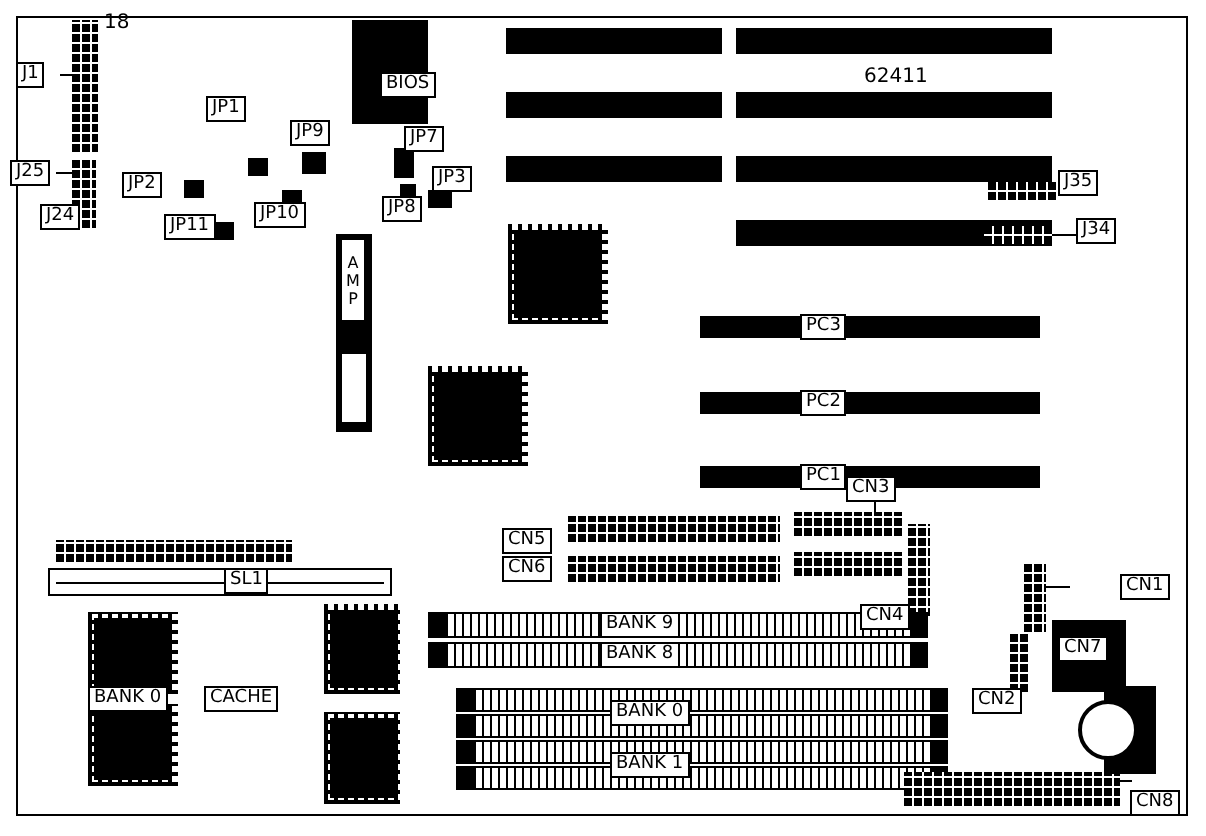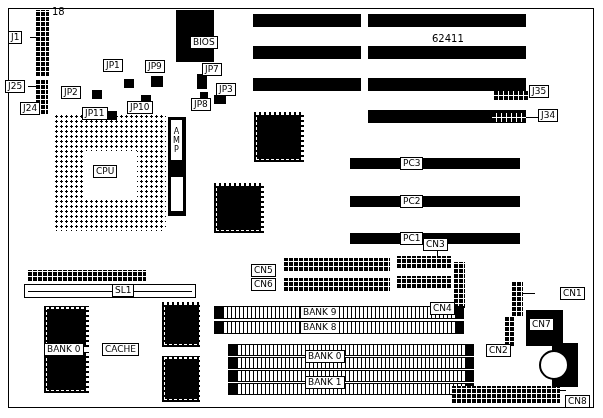--- a/index.html
+++ b/index.html
@@ -54,21 +54,21 @@
 
   <div class="abs chip" style="left:124px;top:79px;width:10px;height:9px"></div>
   <div class="abs chip" style="left:151px;top:76px;width:12px;height:11px"></div>
   <div class="abs chip" style="left:197px;top:74px;width:10px;height:15px"></div>
   <div class="abs chip" style="left:92px;top:90px;width:10px;height:9px"></div>
   <div class="abs chip" style="left:214px;top:95px;width:12px;height:9px"></div>
   <div class="abs chip" style="left:200px;top:92px;width:8px;height:11px"></div>
   <div class="abs chip" style="left:141px;top:95px;width:10px;height:9px"></div>
   <div class="abs chip" style="left:107px;top:111px;width:10px;height:9px"></div>
 
-  <div class="lbl" style="left:103px;top:59px">JP1</div>
+  <div class="lbl" style="left:103px;top:48px">JP1</div>
   <div class="lbl" style="left:145px;top:60px">JP9</div>
   <div class="lbl" style="left:202px;top:63px">JP7</div>
   <div class="lbl" style="left:61px;top:86px">JP2</div>
   <div class="lbl" style="left:216px;top:83px">JP3</div>
   <div class="lbl" style="left:191px;top:98px">JP8</div>
   <div class="lbl" style="left:127px;top:101px">JP10</div>
   <div class="lbl" style="left:82px;top:107px">JP11</div>
 
   <div class="abs isa" style="left:253px;top:14px;width:108px;height:13px"></div>
   <div class="abs isa" style="left:368px;top:14px;width:158px;height:13px"></div>
@@ -85,24 +85,20 @@
   <div class="line" style="left:526px;top:117px;width:12px;height:1px"></div>
   <div class="lbl" style="left:538px;top:109px">J34</div>
 
   <div class="abs isa" style="left:350px;top:158px;width:170px;height:11px"></div>
   <div class="lbl" style="left:400px;top:157px">PC3</div>
   <div class="abs isa" style="left:350px;top:196px;width:170px;height:11px"></div>
   <div class="lbl" style="left:400px;top:195px">PC2</div>
   <div class="abs isa" style="left:350px;top:233px;width:170px;height:11px"></div>
   <div class="lbl" style="left:400px;top:232px">PC1</div>
 
-  <div class="abs cpu-socket" style="left:54px;top:114px;width:112px;height:117px">
-    <div class="abs" style="left:31px;top:37px;width:52px;height:48px;background:#fff"></div>
-    <div class="lbl" style="left:39px;top:51px">CPU</div>
-  </div>
 
   <div class="abs chip" style="left:168px;top:117px;width:18px;height:99px">
     <div class="lbl vtext" style="left:2px;top:2px;width:13px;height:42px;padding:1px 0;font-size:8px">AMP</div>
     <div class="abs" style="left:3px;top:60px;width:12px;height:34px;background:#fff"></div>
   </div>
 
   <div class="abs chip-pins" style="left:254px;top:112px;width:50px;height:50px">
     <div class="chip-core"></div>
   </div>
   <div class="abs chip-pins" style="left:214px;top:183px;width:50px;height:50px">

